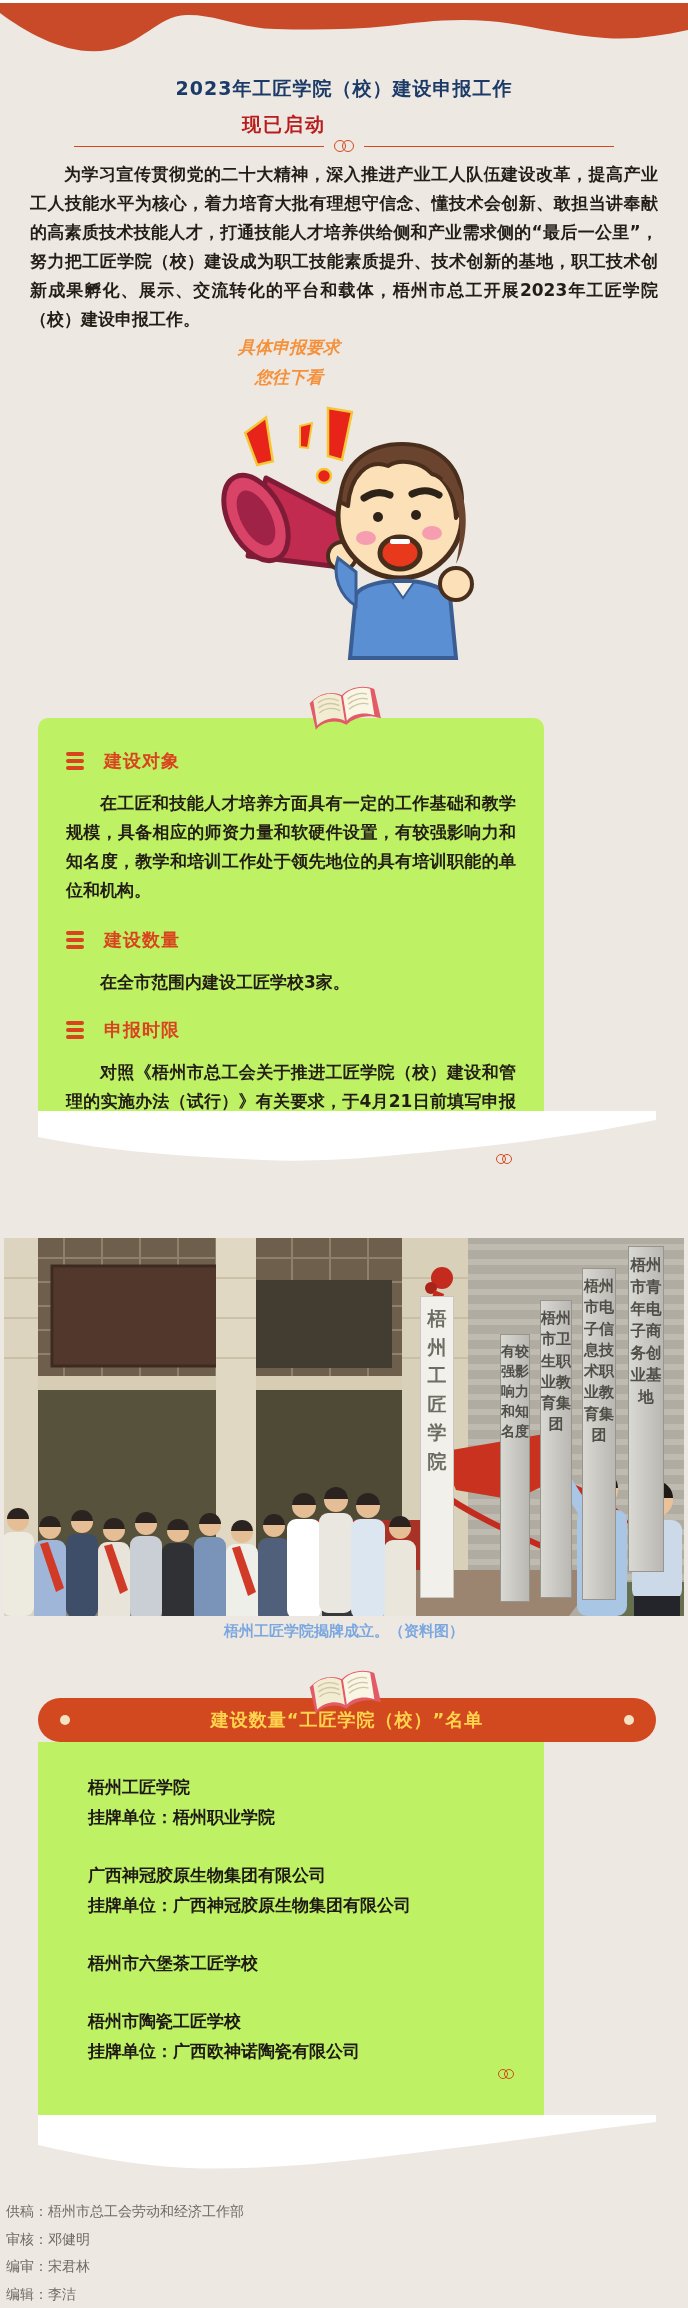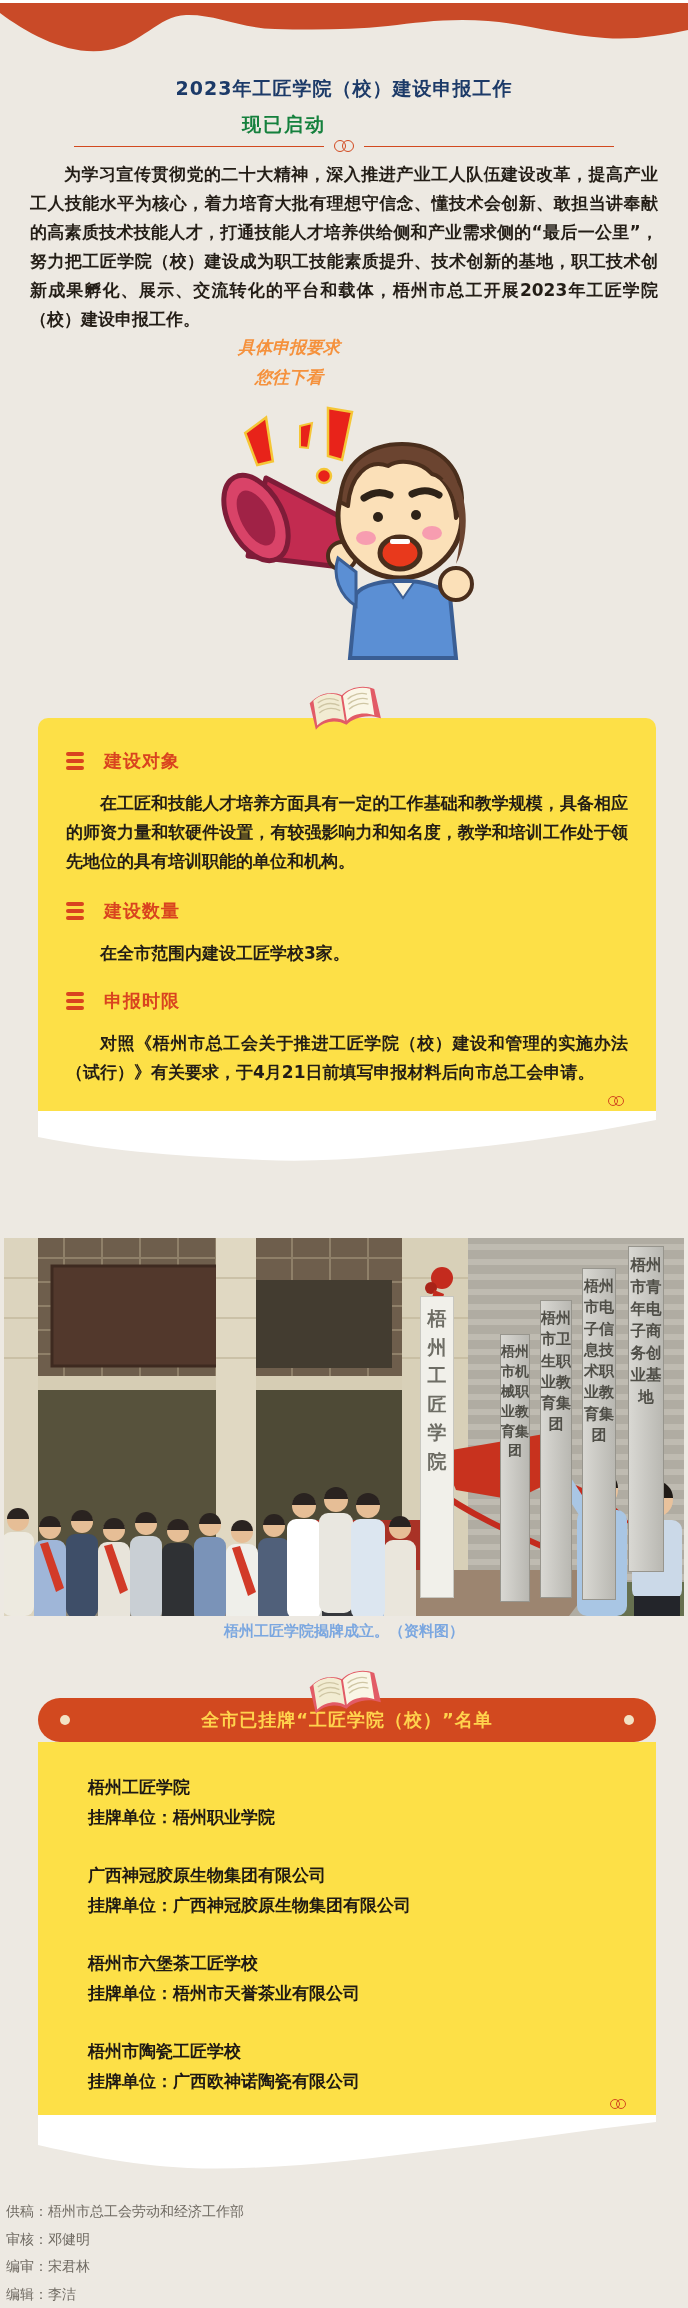--- a/index.html
+++ b/index.html
@@ -4,39 +4,39 @@
 <style>
   html,body{margin:0;padding:0;background:#fff;}
   .page{position:relative;width:688px;height:2308px;background:#EDE9E2;overflow:hidden;
         font-family:"DejaVu Sans","Liberation Sans",sans-serif;}
   svg{display:block;}
   
   .top-wave{position:absolute;top:0;left:0;}
   .title{position:absolute;top:76px;left:0;width:688px;margin:0;text-align:center;
          font-size:19px;font-weight:700;color:#1C3A68;letter-spacing:1px;}
   .subtitle{position:absolute;top:112px;left:0;width:568px;text-align:center;
-            font-size:19px;font-weight:700;color:#15803d;letter-spacing:2px;}
+            font-size:19px;font-weight:700;color:#b91c1c;letter-spacing:2px;}
   .divider{position:absolute;top:140px;left:0;width:688px;display:flex;align-items:center;justify-content:center;gap:10px;}
   .dline{display:inline-block;width:250px;height:0;border-top:1px solid #D2491F;}
   .rings{display:inline-flex;align-items:center;}
   .ring{display:inline-block;width:10px;height:10px;border:1.6px solid #D2491F;border-radius:50%;}
   .ring.r2{margin-left:-4px;}
   .rings.small .ring{width:8px;height:8px;border-width:1.4px;}
   
   .intro{position:absolute;top:160px;left:30px;width:628px;margin:0;
          font-size:17px;line-height:29px;color:#231D16;font-weight:600;
          text-align:justify;text-indent:2em;}
   .teaser{position:absolute;top:332px;left:0;width:578px;text-align:center;
           font-size:17px;line-height:30px;font-weight:700;font-style:italic;color:#F5913C;}
   .mascot{position:absolute;top:398px;left:204px;}
   .book{position:absolute;z-index:3;}
   .book1{top:682px;left:304px;}
   .book2{top:1666px;left:304px;}
   
-  .card{position:absolute;left:38px;width:618px;background:#fde047;box-sizing:border-box;}
+  .card{position:absolute;left:38px;width:506px;background:#bef264;box-sizing:border-box;}
   .card1{top:718px;height:394px;border-radius:10px 10px 0 0;padding:30px 28px 0 28px;}
   .card-wave{position:absolute;left:38px;}
   .wave1{top:1111px;}
   .wave2{top:2115px;}
   .sec-h{display:flex;align-items:center;gap:20px;height:25px;margin-bottom:16px;}
   .bars-icon{display:inline-flex;flex-direction:column;gap:3px;}
   .bars-icon i{display:block;width:18px;height:4px;background:#D9441F;border-radius:2px;}
   .sec-h .sec-title{font-size:18px;font-weight:700;color:#D9441F;letter-spacing:1px;}
   .sec-b{margin:0;font-size:17px;line-height:29px;color:#231D16;font-weight:600;
          text-align:justify;text-indent:2em;}
@@ -364,21 +364,21 @@
         <rect x="573" y="272" width="50" height="106" rx="10" fill="#A9C6E4"></rect>
       </g>
       <g>
         <circle cx="652" cy="262" r="17" fill="#E9C29C"></circle>
         <path d="M635,260 a17 17 0 0 1 34 0 z" fill="#1F1A16"></path>
         <rect x="628" y="282" width="50" height="80" rx="10" fill="#CBD9E8"></rect>
         <rect x="630" y="358" width="46" height="20" fill="#23252A"></rect>
       </g>
     </svg>
     <div class="sign s1">梧州工匠学院</div>
-    <div class="sign metal s2">梧州市机械职业教育集团</div>
+    <div class="sign metal s2">有较强影响力和知名度</div>
     <div class="sign metal s3">梧州市卫生职业教育集团</div>
     <div class="sign metal s4">梧州市电子信息技术职业教育集团</div>
     <div class="sign metal s5">梧州市青年电子商务创业基地</div>
   </figure>
 
   <div class="caption">梧州工匠学院揭牌成立。（资料图）</div>
 
   <svg class="book book2" width="80" height="54" viewBox="0 0 80 54">
     <g transform="rotate(-9 40 27)">
       <path d="M7,16 C20,6 32,8 40,13 C48,7 62,5 73,12 L75,42 C62,35 48,37 40,43 C32,36 18,35 9,43 Z" fill="#E25B66"></path>
@@ -390,36 +390,35 @@
           <path d="M15,27 C22,23 30,24 36,28"></path>
         <path d="M45,18 C51,14 59,13 65,16"></path>
           <path d="M45,23 C51,19 59,18 65,21"></path>
           <path d="M45,28 C51,24 59,23 65,26"></path>
       </g>
     </g>
   </svg>
 
   <div class="banner">
     <span class="dot dot-l"></span>
-    <span>全市已挂牌“工匠学院（校）”名单</span>
+    <span>建设数量“工匠学院（校）”名单</span>
     <span class="dot dot-r"></span>
   </div>
 
   <section class="card card2">
     <div class="item">
       <div>梧州工匠学院</div>
       <div>挂牌单位：梧州职业学院</div>
     </div>
     <div class="item">
       <div>广西神冠胶原生物集团有限公司</div>
       <div>挂牌单位：广西神冠胶原生物集团有限公司</div>
     </div>
     <div class="item">
       <div>梧州市六堡茶工匠学校</div>
-      <div>挂牌单位：梧州市天誉茶业有限公司</div>
     </div>
     <div class="item last">
       <div>梧州市陶瓷工匠学校</div>
       <div>挂牌单位：广西欧神诺陶瓷有限公司</div>
     </div>
     <div class="endmark">
       <span class="rings small">
           <span class="ring"></span>
           <span class="ring r2"></span>
         </span>

